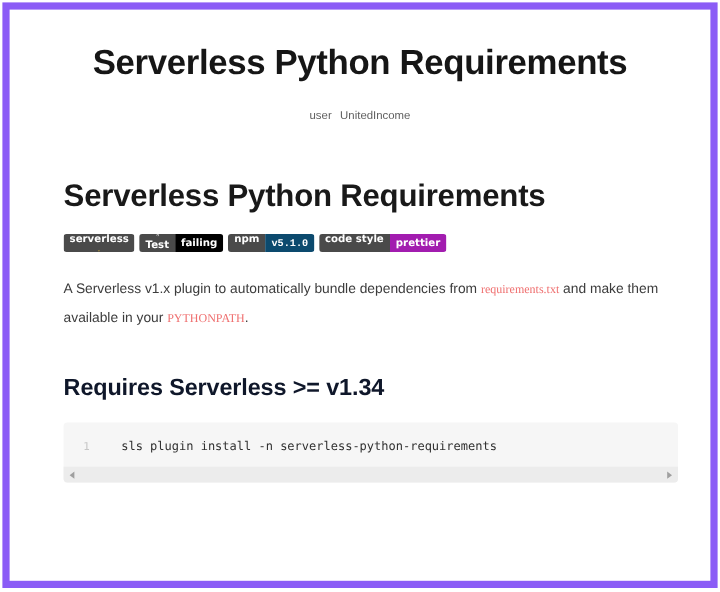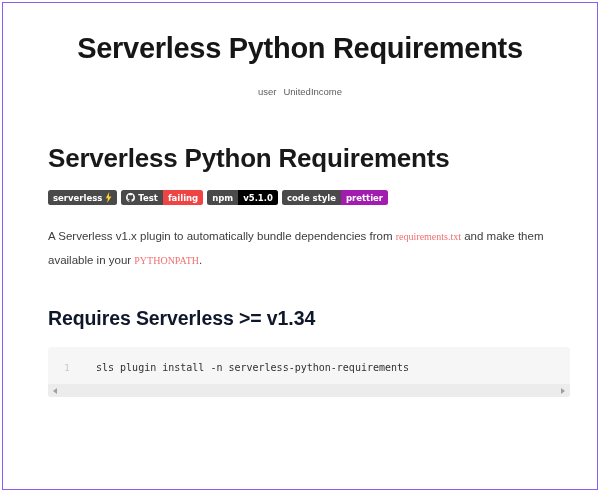--- a/index.html
+++ b/index.html
@@ -1,38 +1,38 @@
 <!DOCTYPE html>
 <html><head>
 <meta charset="utf-8">
 <style>
   * { margin:0; padding:0; box-sizing:border-box; }
   html,body { width:600px; height:493px; background:#fff; font-family:"Liberation Sans", sans-serif; }
   .page {
     position:absolute; left:2px; top:2px; width:596px; height:488px;
-    border:1px solid #8b5cf6; background:#fff; overflow:hidden;
+    border:6px solid #8b5cf6; background:#fff; overflow:hidden;
   }
 
   
   .site-header { padding-top:27px; text-align:center; }
   .site-title { font-size:29px; font-weight:600; color:#161616; letter-spacing:-0.3px; line-height:36px; }
   .tagline { margin-top:13px; font-size:11.5px; color:#474747; line-height:15px; }
   .meta-row { margin-top:20px; display:flex; justify-content:center; gap:7px; font-size:9.5px; color:#5e5e5e; line-height:12px; }
 
   
   .article { display:flow-root; padding:0 27px 0 45px; }
   .article-title { margin-top:45px; font-size:26px; font-weight:600; color:#191919; line-height:31px; letter-spacing:-0.2px; }
 
   .badges { margin-top:16px; display:flex; gap:4px; align-items:center; height:15px; }
   .badge { display:inline-flex; height:15px; border-radius:2.5px; overflow:hidden;
            font-family:"DejaVu Sans", sans-serif; font-size:8.5px; font-weight:700; color:#fff; cursor:pointer; }
   .seg { display:flex; align-items:center; padding:0 5px; gap:3px; }
-  .seg-dark { background:#4a4a4a; }
-  .seg-failing { background:#ef4444; }
-  .seg-version { background:#000000; }
+  .seg-dark { background:#4a4a4a;flex-direction:column; }
+  .seg-failing { background:#000000; }
+  .seg-version { background:#0c4a6e;font-family:Liberation Mono, monospace; }
   .seg-prettier { background:#a21caf; }
   .bolt-svg { display:block; }
   .octo-svg { display:block; }
 
   .intro { margin-top:20px; font-size:11.5px; line-height:22.5px; color:#3c3c3c; max-width:520px; }
   .inline-code { font-family:Liberation Serif, serif; font-size:10px; color:#ef6f6f; }
 
   .h2 { font-size:19.5px; font-weight:600; color:#0f172a; line-height:23px; letter-spacing:-0.1px; }
   .requires-heading { margin-top:35px; }
   .install-heading { margin-top:34px; }

